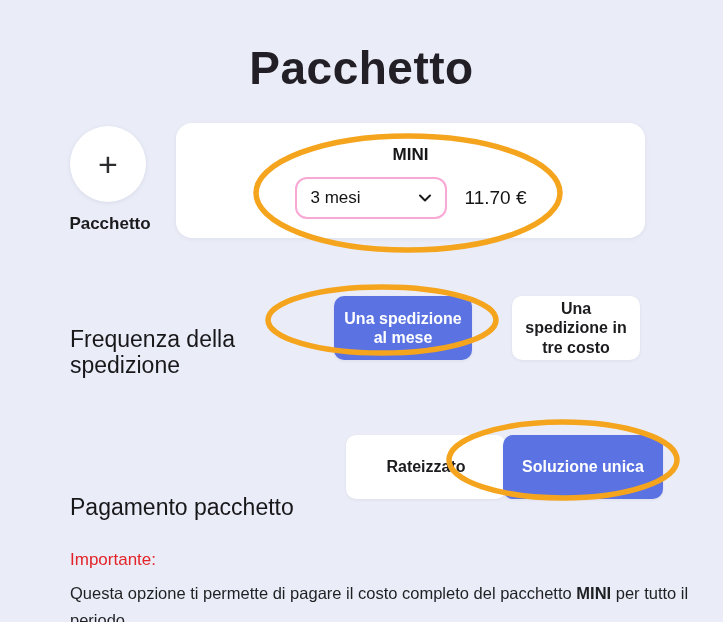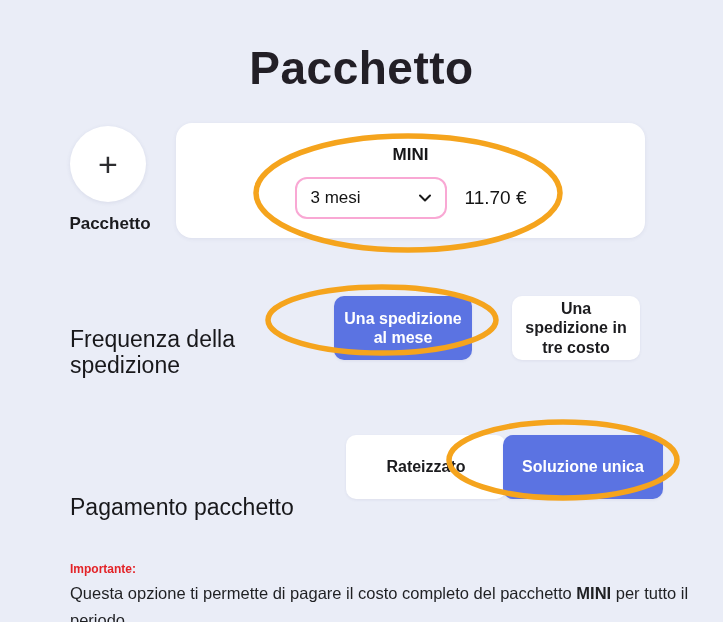--- a/index.html
+++ b/index.html
@@ -70,22 +70,22 @@
     line-height:1.2;display:flex;align-items:center;justify-content:center;
     text-align:center;padding:2px 8px;box-sizing:border-box;
     box-shadow:0 1px 3px rgba(60,70,120,.08);cursor:pointer;margin-left:22px;
   }
   .opt-btn.selected{background:var(--accent-blue,#5b73e2);color:#fff;}
   .pay-btn{position:absolute;top:435px;width:160px;}
   .pay-btn-1{left:324px;}
   .pay-btn-2{left:481px;}
   
   .note-heading{
-    position:absolute;left:70px;top:562px;
-    font-size:12px;font-weight:700;color:var(--alert-red,#e32328);
+    position:absolute;left:70px;top:550px;
+    font-size:17px;font-weight:400;color:var(--alert-red,#e32328);
   }
   .note-body{
     position:absolute;left:70px;top:563px;width:640px;
     font-size:16.5px;color:#1f2023;line-height:27px;
   }
   .note-body b{font-weight:800;}
   
   .annotation-layer{
     position:absolute;inset:0;z-index:10;pointer-events:none;
   }

